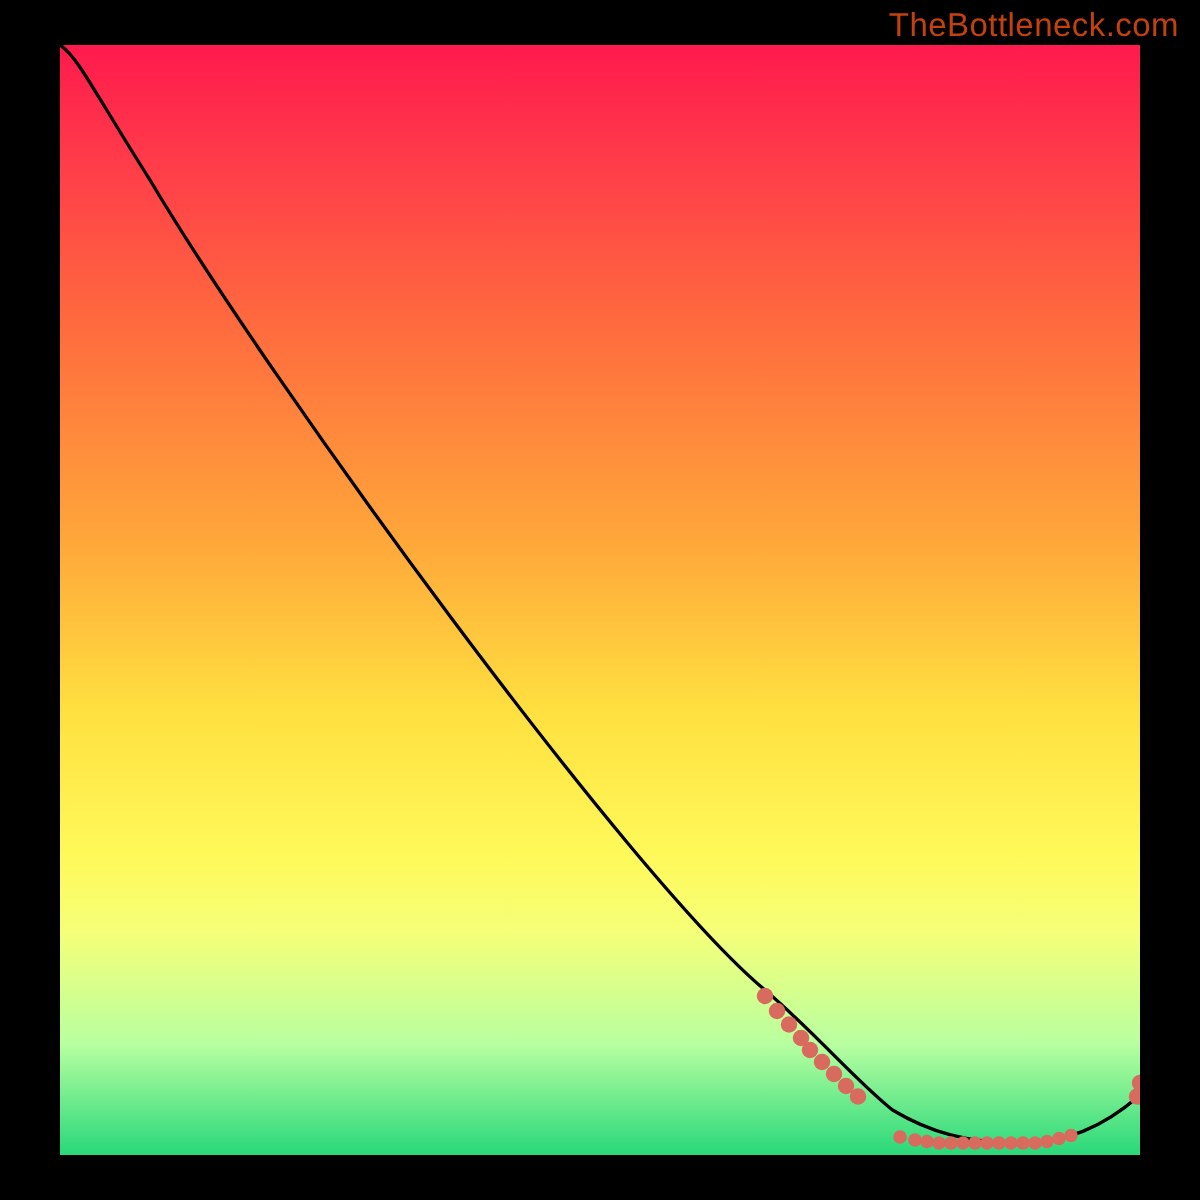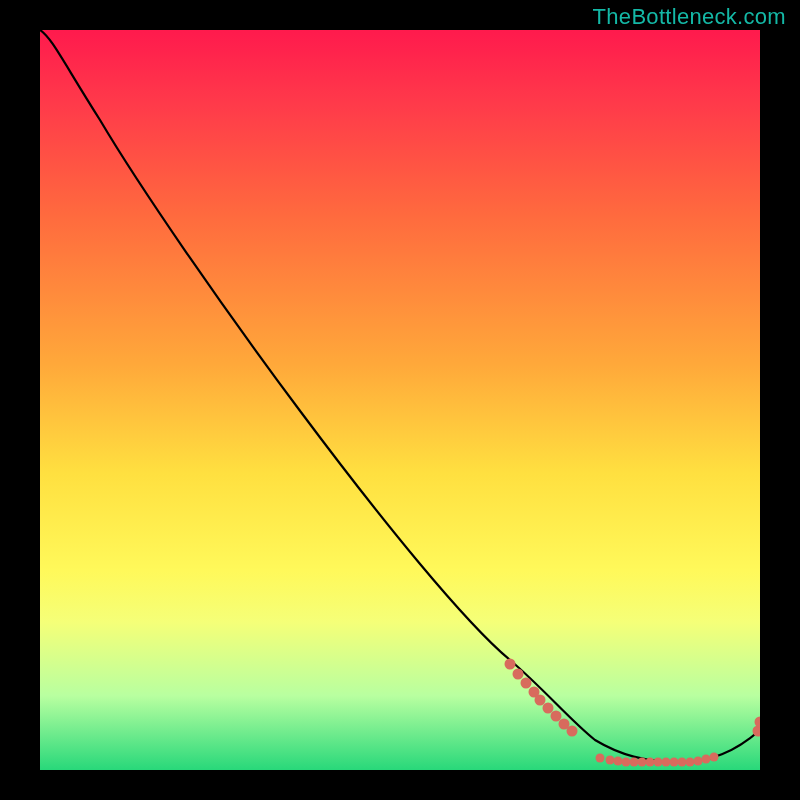--- a/index.html
+++ b/index.html
@@ -14,21 +14,21 @@
   .frame {
     position: relative;
     width: 800px;
     height: 800px;
     background: #000;
   }
   .watermark {
     position: absolute;
     top: 4px;
     right: 14px;
-    color: #14b8a6;
+    color: #c2410c;
     font-size: 22px;
     font-weight: 500;
     letter-spacing: 0.3px;
     z-index: 10;
   }
   .plot-area {
     position: absolute;
     left: 40px;
     top: 30px;
     width: 720px;

